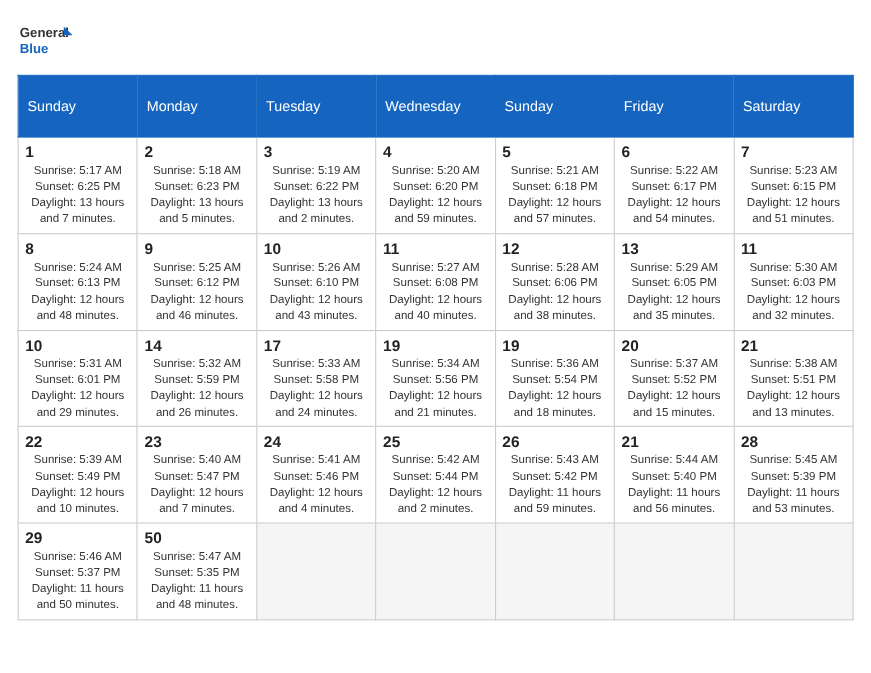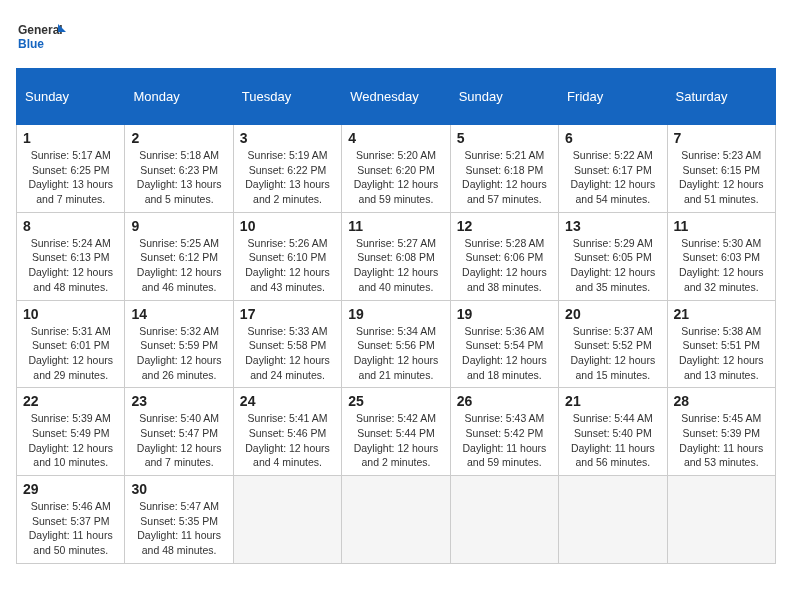--- a/index.html
+++ b/index.html
@@ -226,21 +226,21 @@
           <span class="day-num">28</span>
           <div class="day-info">Sunrise: 5:45 AM<br>Sunset: 5:39 PM<br>Daylight: 11 hours<br>and 53 minutes.</div>
         </td>
       </tr>
       <tr class="week-row">
         <td>
           <span class="day-num">29</span>
           <div class="day-info">Sunrise: 5:46 AM<br>Sunset: 5:37 PM<br>Daylight: 11 hours<br>and 50 minutes.</div>
         </td>
         <td>
-          <span class="day-num">30</span>
+          <span class="day-num">50</span>
           <div class="day-info">Sunrise: 5:47 AM<br>Sunset: 5:35 PM<br>Daylight: 11 hours<br>and 48 minutes.</div>
         </td>
         <td class="empty"></td>
         <td class="empty"></td>
         <td class="empty"></td>
         <td class="empty"></td>
         <td class="empty"></td>
       </tr>
     </tbody>
 </table>

